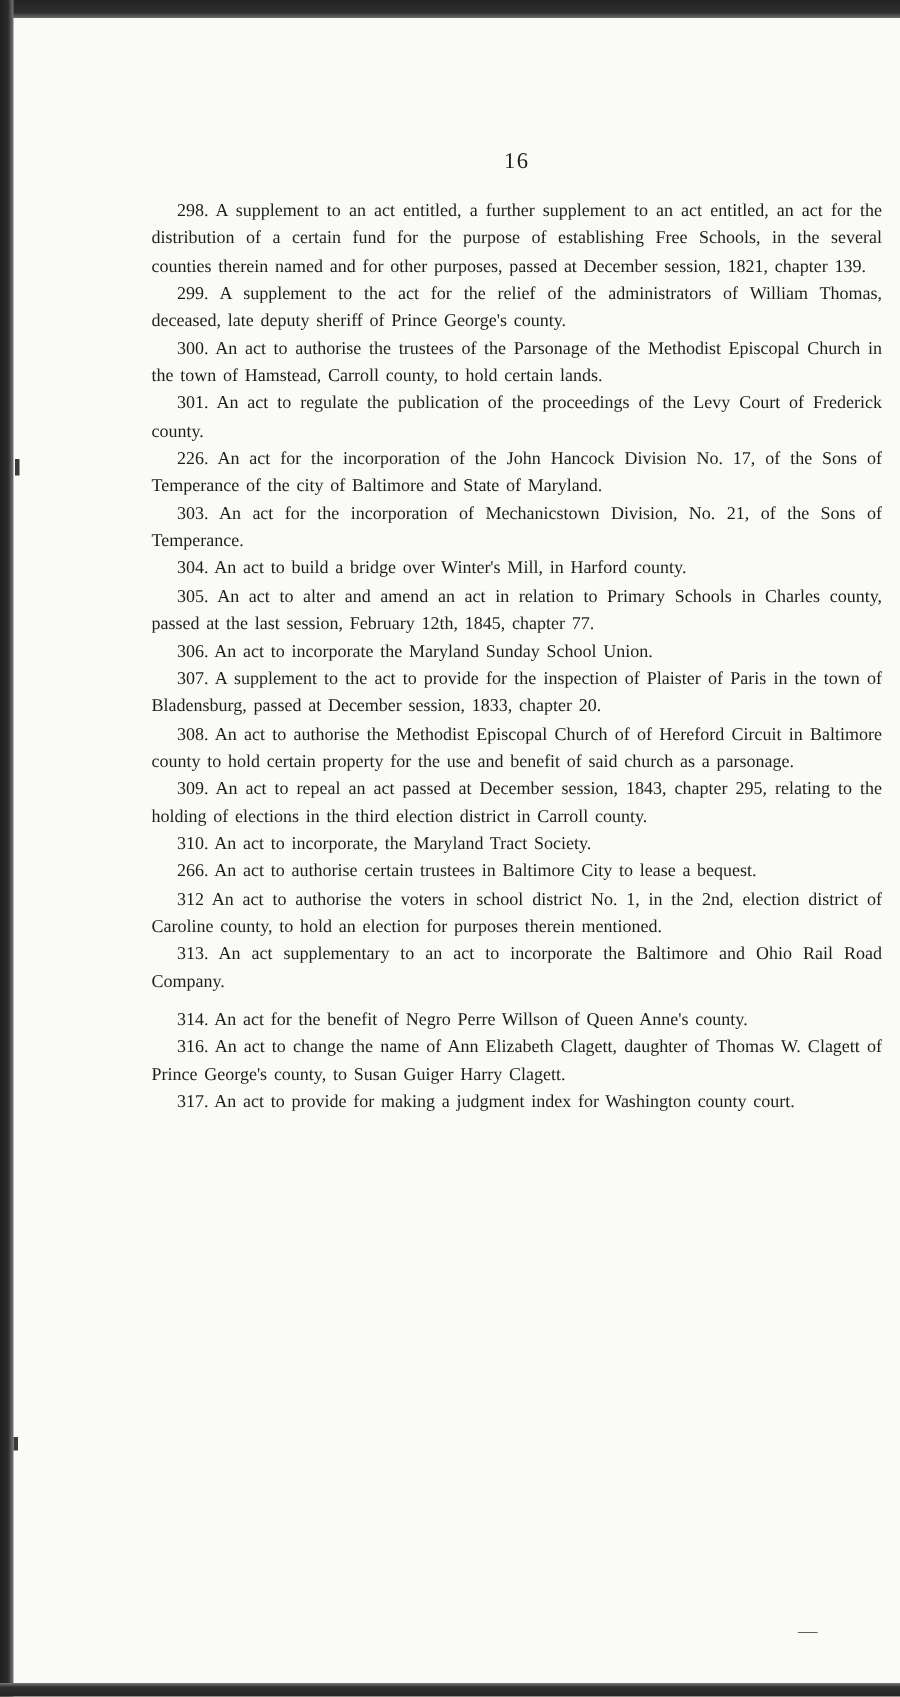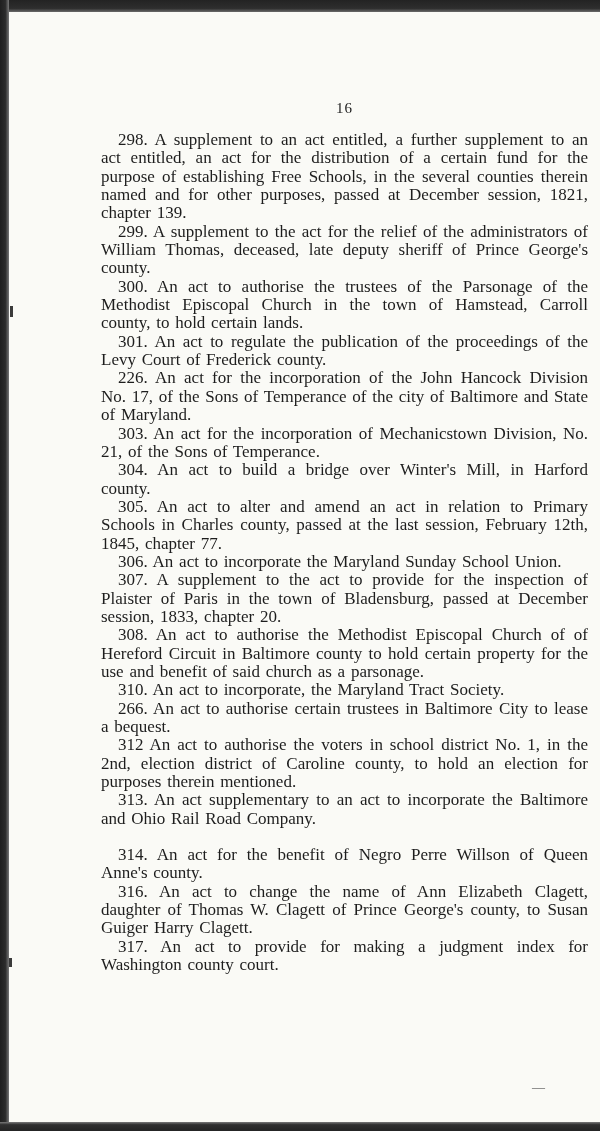--- a/index.html
+++ b/index.html
@@ -58,26 +58,26 @@
     text-align: center;
     font-size: 15px;
     letter-spacing: 1px;
     margin: 0 0 14px 0;
     font-weight: normal;
   }
   .entry {
     margin: 0;
     text-indent: 17px;
     text-align: justify;
-    font-size: 17px;
+    font-size: 12px;
     line-height: 18.35px;
     word-spacing: 1.5px;
   }
   .entry.gap-before {
-    margin-top: 18px;
+    margin-top: 7px;
   }
 </style>
 </head>
 <body>
 
 <div class="edge-top"></div>
 <div class="edge-left"></div>
 <div class="edge-bottom"></div>
 <div class="speck speck-a"></div>
 <div class="speck speck-b"></div>
@@ -90,20 +90,21 @@
   <p class="entry">299. A supplement to the act for the relief of the administrators of William Thomas, deceased, late deputy sheriff of Prince George's county.</p>
   <p class="entry">300. An act to authorise the trustees of the Parsonage of the Methodist Episcopal Church in the town of Hamstead, Carroll county, to hold certain lands.</p>
   <p class="entry">301. An act to regulate the publication of the proceedings of the Levy Court of Frederick county.</p>
   <p class="entry">226. An act for the incorporation of the John Hancock Division No. 17, of the Sons of Temperance of the city of Baltimore and State of Maryland.</p>
   <p class="entry">303. An act for the incorporation of Mechanicstown Division, No. 21, of the Sons of Temperance.</p>
   <p class="entry">304. An act to build a bridge over Winter's Mill, in Harford county.</p>
   <p class="entry">305. An act to alter and amend an act in relation to Primary Schools in Charles county, passed at the last session, February 12th, 1845, chapter 77.</p>
   <p class="entry">306. An act to incorporate the Maryland Sunday School Union.</p>
   <p class="entry">307. A supplement to the act to provide for the inspection of Plaister of Paris in the town of Bladensburg, passed at December session, 1833, chapter 20.</p>
   <p class="entry">308. An act to authorise the Methodist Episcopal Church of of Hereford Circuit in Baltimore county to hold certain property for the use and benefit of said church as a parsonage.</p>
+  <p class="entry">309. An act to repeal an act passed at December session, 1843, chapter 295, relating to the holding of elections in the third election district in Carroll county.</p>
   <p class="entry">310. An act to incorporate, the Maryland Tract Society.</p>
   <p class="entry">266. An act to authorise certain trustees in Baltimore City to lease a bequest.</p>
   <p class="entry">312 An act to authorise the voters in school district No. 1, in the 2nd, election district of Caroline county, to hold an election for purposes therein mentioned.</p>
   <p class="entry">313. An act supplementary to an act to incorporate the Baltimore and Ohio Rail Road Company.</p>
   <p class="entry gap-before">314. An act for the benefit of Negro Perre Willson of Queen Anne's county.</p>
   <p class="entry">316. An act to change the name of Ann Elizabeth Clagett, daughter of Thomas W. Clagett of Prince George's county, to Susan Guiger Harry Clagett.</p>
   <p class="entry">317. An act to provide for making a judgment index for Washington county court.</p>
 </div>
 
 </body></html>

